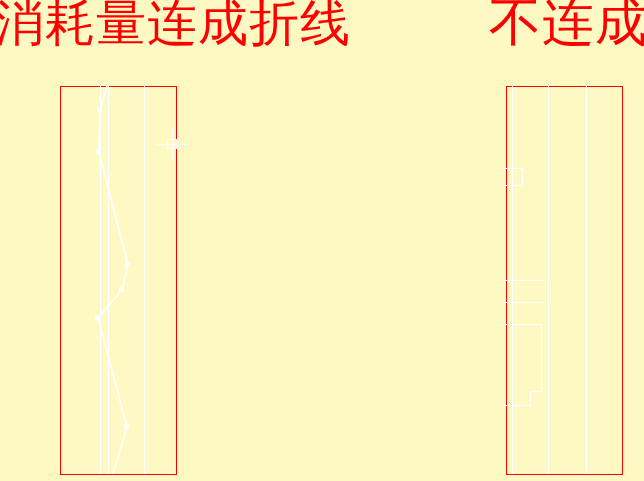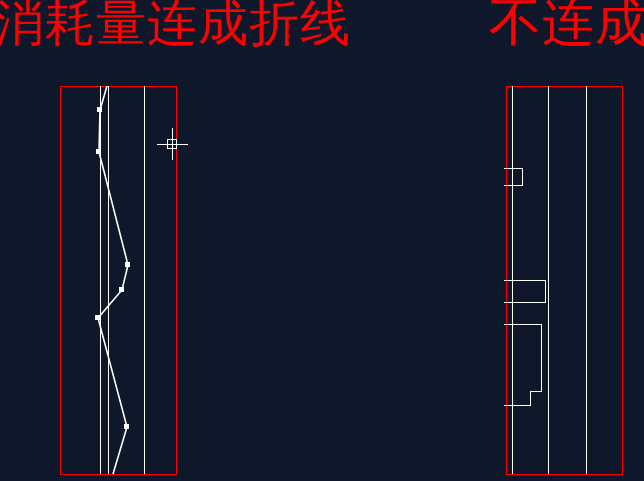--- a/index.html
+++ b/index.html
@@ -3,21 +3,21 @@
 <meta charset="utf-8">
 <style>
   html,body{margin:0;padding:0;background:#000;}
   body{
     width:644px;height:481px;overflow:hidden;
     font-family:"Liberation Sans","DejaVu Sans",sans-serif;
     position:relative;
   }
   #canvas{
     position:absolute;left:0;top:0;width:644px;height:481px;
-    background:#0f172a;
+    background:#fef9c3;
   }
   .title{
     position:absolute;
     color:#ff0000;
     white-space:nowrap;
     font-family:"DejaVu Sans","Liberation Sans",sans-serif;
     font-weight:400;
     letter-spacing:1px;
     line-height:1;
     user-select:none;

